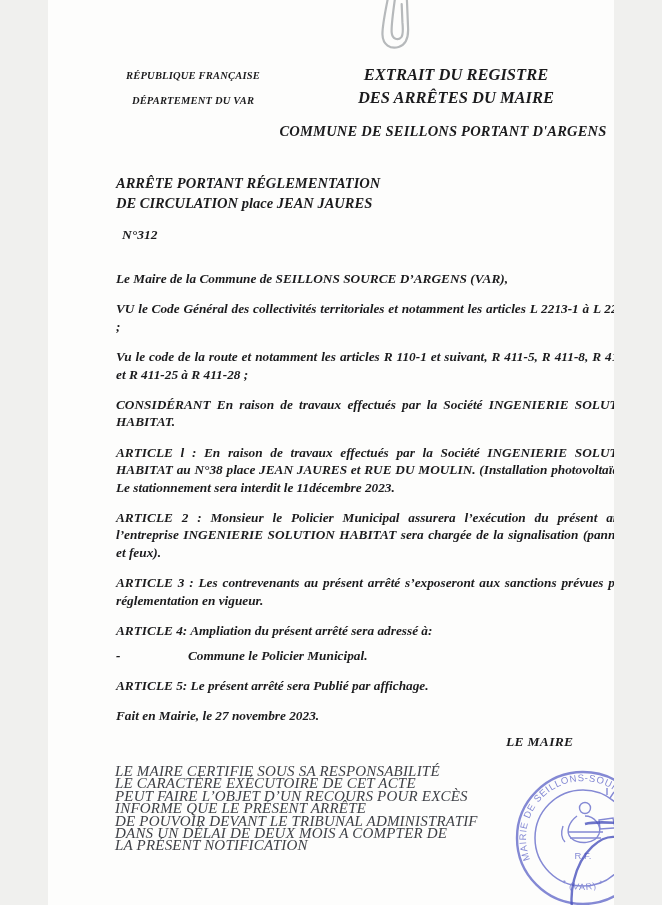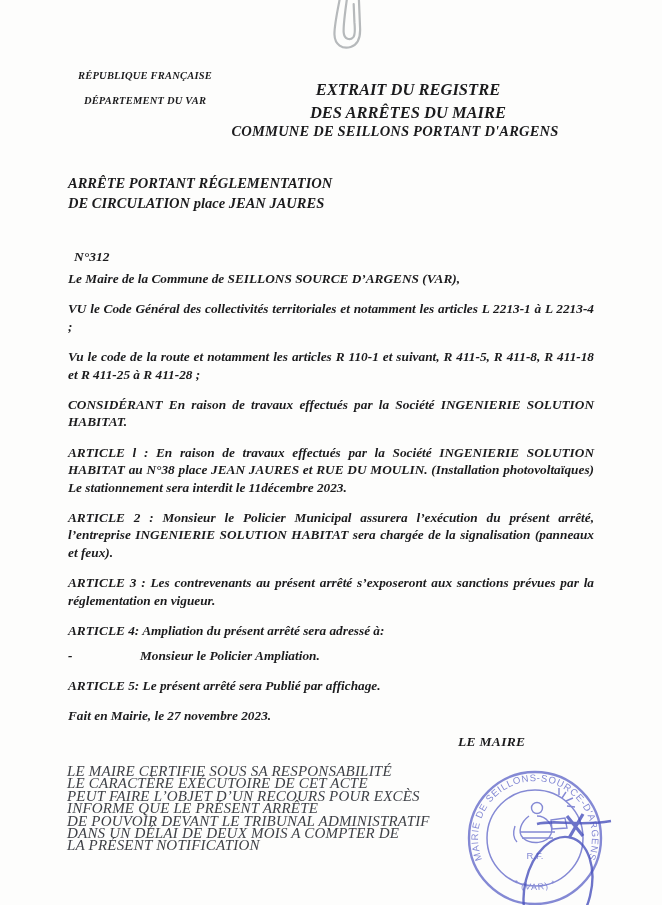--- a/index.html
+++ b/index.html
@@ -2,21 +2,21 @@
 <html><head>
 <meta charset="utf-8">
 <style>
   html, body {
     margin: 0;
     padding: 0;
     background: #f0f0ee;
   }
   .page {
     position: relative;
-    width: 662px;
+    width: 566px;
     height: 905px;
     margin: 0 auto;
     background: #fdfdfc;
     overflow: hidden;
     font-family: "Liberation Serif", serif;
     color: #1b1b1d;
   }
   
   .header-left {
     position: absolute;
@@ -26,21 +26,21 @@
     text-align: center;
     font-size: 10.5px;
     font-weight: 700;
     font-style: italic;
     letter-spacing: 0.2px;
   }
   .header-left .line1 { margin-bottom: 14px; }
   .header-right {
     position: absolute;
     left: 288px;
-    top: 78px;
+    top: 63px;
     width: 240px;
     text-align: center;
     font-size: 16.5px;
     font-weight: 700;
     font-style: italic;
     line-height: 23px;
   }
   .commune-title {
     position: absolute;
     left: 128px;
@@ -63,21 +63,20 @@
     font-style: italic;
     line-height: 19.5px;
   }
   .decree-number {
     position: absolute;
     left: 74px;
     top: 227px;
     font-size: 13.5px;
     font-weight: 700;
     font-style: italic;
-    margin-top: 22px;
   }
   
   .body-block {
     position: absolute;
     left: 68px;
     top: 270px;
     width: 526px;
     font-size: 13.3px;
     font-weight: 700;
     font-style: italic;
@@ -160,21 +159,21 @@
     <p>Le Maire de la Commune de SEILLONS SOURCE D’ARGENS (VAR),</p>
     <p>VU le Code Général des collectivités territoriales et notamment les articles L 2213-1 à L 2213-4 ;</p>
     <p>Vu le code de la route et notamment les articles R 110-1 et suivant, R 411-5, R 411-8, R 411-18 et R 411-25 à R 411-28 ;</p>
     <p>CONSIDÉRANT En raison de travaux effectués par la Société INGENIERIE SOLUTION HABITAT.</p>
     <p>ARTICLE l : En raison de travaux effectués par la Société INGENIERIE SOLUTION HABITAT au N°38 place JEAN JAURES et RUE DU MOULIN. (Installation photovoltaïques) Le stationnement sera interdit le 11décembre 2023.</p>
     <p>ARTICLE 2 : Monsieur le Policier Municipal assurera l’exécution du présent arrêté, l’entreprise INGENIERIE SOLUTION HABITAT sera chargée de la signalisation (panneaux et feux).</p>
     <p>ARTICLE 3 : Les contrevenants au présent arrêté s’exposeront aux sanctions prévues par la réglementation en vigueur.</p>
     <p>ARTICLE 4: Ampliation du présent arrêté sera adressé à:</p>
     <div class="article4-item">
       <span class="bullet">-</span>
-      <span>Monsieur le Policier Ampliation.</span>
+      <span>Commune le Policier Municipal.</span>
     </div>
     <p>ARTICLE 5: Le présent arrêté sera Publié par affichage.</p>
     <p>Fait en Mairie, le 27 novembre 2023.</p>
   </div>
 
   <div class="signature-label">LE MAIRE</div>
 
   <div class="certification">
     <div>LE MAIRE CERTIFIE SOUS SA RESPONSABILITÉ</div>
     <div>LE CARACTÈRE EXÉCUTOIRE DE CET ACTE</div>

